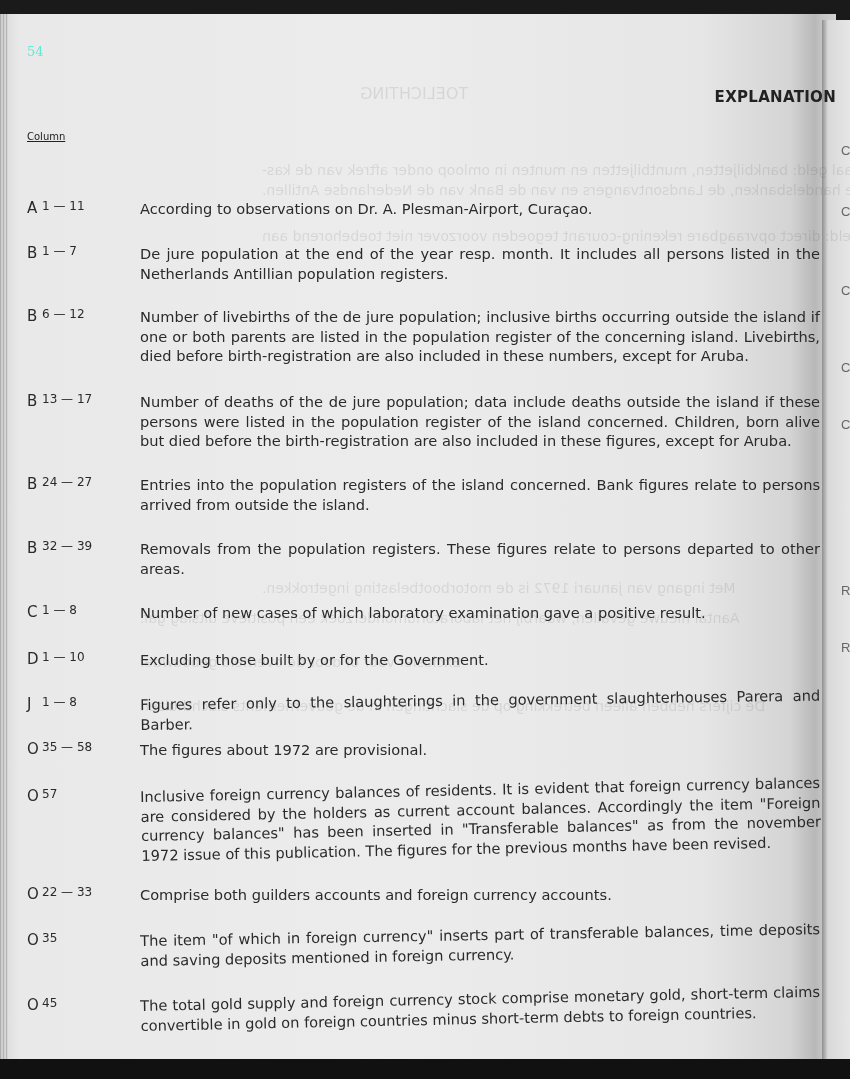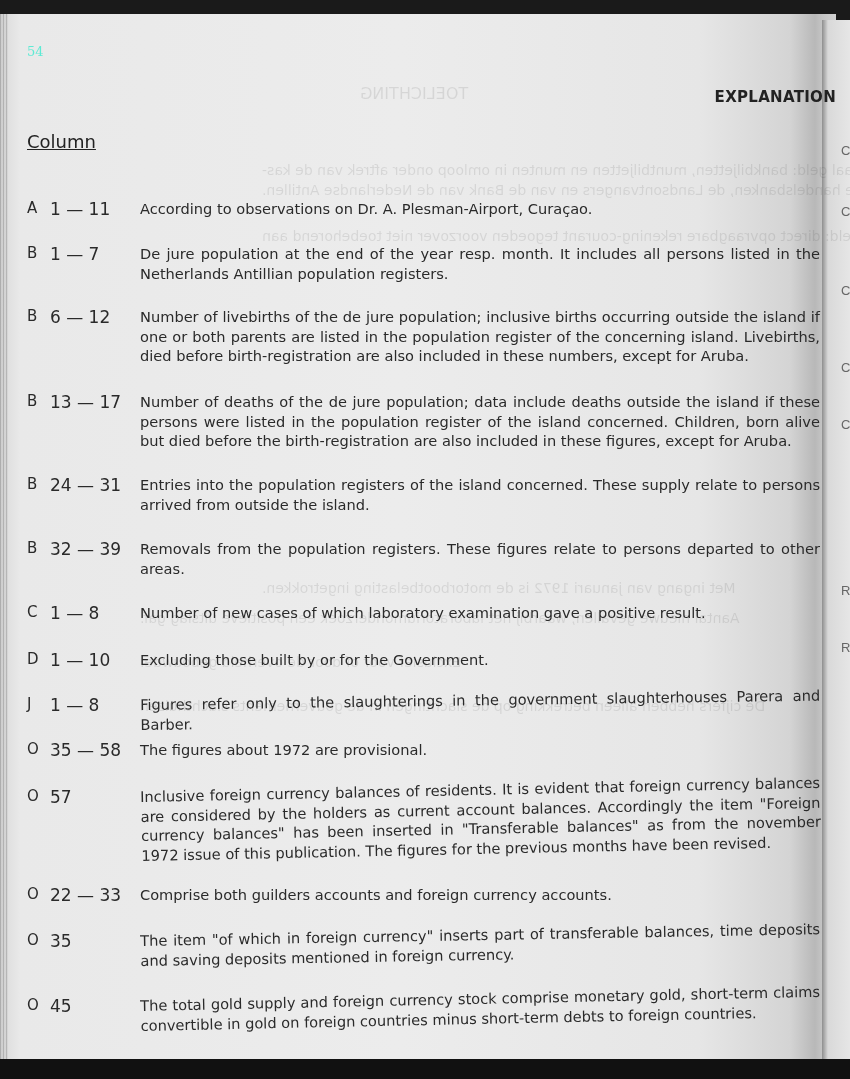--- a/index.html
+++ b/index.html
@@ -29,27 +29,27 @@
   .page-number {
     position: absolute; left: 27px; top: 44px; font-size: 13px; color: #5eead4;
     font-family: "DejaVu Serif", serif;
   }
   .title {
     position: absolute; left: 0; width: 836px; top: 88px; text-align: right;
     font-size: 15px; font-weight: bold; color: #222; letter-spacing: 0.3px;
     font-family: "DejaVu Sans", sans-serif;
   }
   .col-head {
-    position: absolute; left: 27px; top: 131px; font-size: 18px; color: #222;
+    position: absolute; left: 27px; top: 131px; font-size: 10px; color: #222;
     font-family: "DejaVu Sans", sans-serif;
     text-decoration: underline;
   }
   .entry { position: absolute; left: 27px; width: 800px; color: #2a2a2a; }
   .entry .code { position: absolute; left: 0; width: 20px; font-size: 15px; }
-  .entry .range { position: absolute; left: 23px; width: 100px; font-size: 17px; white-space: nowrap; }
+  .entry .range { position: absolute; left: 15px; width: 100px; font-size: 12px; white-space: nowrap; }
   .entry .text {
     position: absolute; left: 113px; width: 680px; font-size: 14.6px; line-height: 19.5px;
     text-align: justify;
     font-family: "DejaVu Sans", sans-serif;
     transform-origin: left top;
   }
   .ghost {
     position: absolute; color: rgba(0,0,0,0.09); font-size: 14px; line-height: 20px;
     transform: scaleX(-1); white-space: nowrap; pointer-events: none;
     font-family: "DejaVu Sans", sans-serif;
@@ -97,22 +97,22 @@
 </div>
 
 <div class="entry" style="top:392px;">
   <span class="code">B</span>
   <span class="range">13 — 17</span>
   <div class="text">Number of deaths of the de jure population; data include deaths outside the island if these persons were listed in the population register of the island concerned. Children, born alive but died before the birth-registration are also included in these figures, except for Aruba.</div>
 </div>
 
 <div class="entry" style="top:475px;">
   <span class="code">B</span>
-  <span class="range">24 — 31</span>
-  <div class="text">Entries into the population registers of the island concerned. These supply relate to persons arrived from outside the island.</div>
+  <span class="range">24 — 27</span>
+  <div class="text">Entries into the population registers of the island concerned. Bank figures relate to persons arrived from outside the island.</div>
 </div>
 
 <div class="entry" style="top:539px;">
   <span class="code">B</span>
   <span class="range">32 — 39</span>
   <div class="text">Removals from the population registers. These figures relate to persons departed to other areas.</div>
 </div>
 
 <div class="entry" style="top:603px;">
   <span class="code">C</span>

